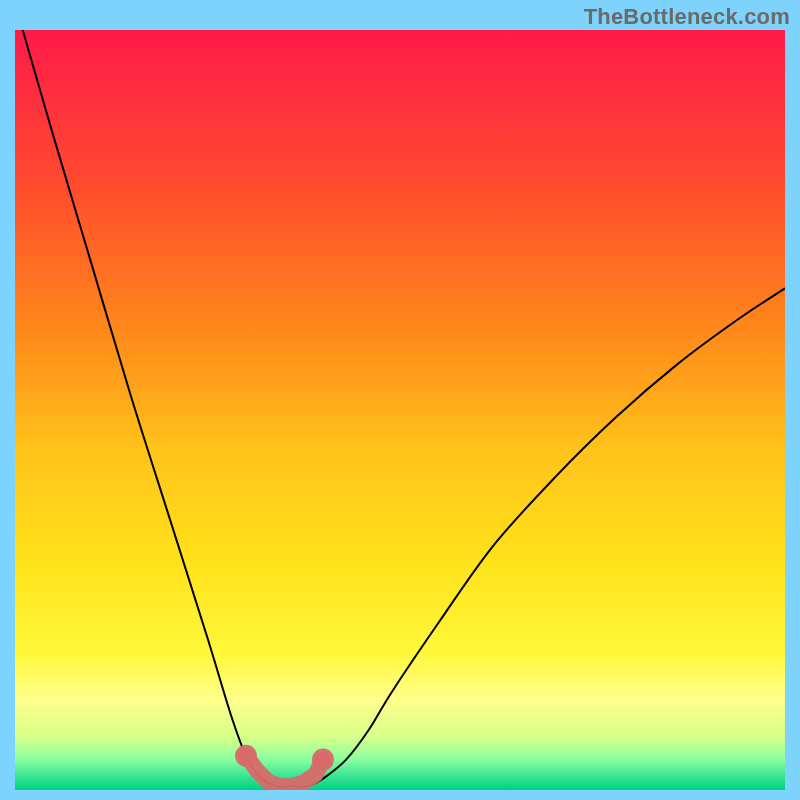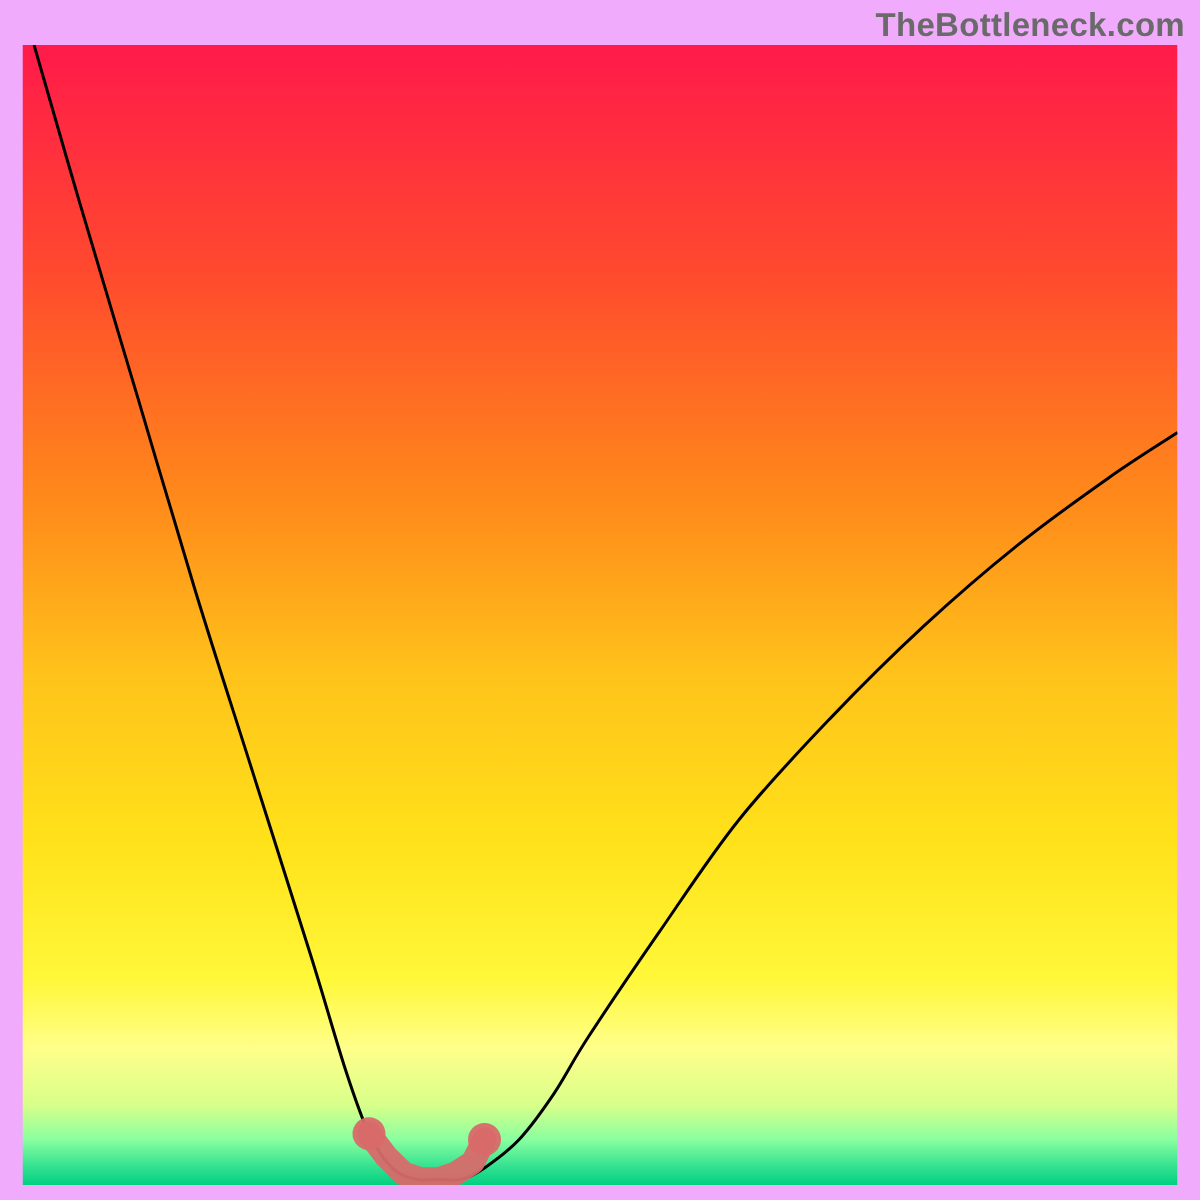--- a/index.html
+++ b/index.html
@@ -8,21 +8,21 @@
     width: 800px;
     height: 800px;
     background: #000;
     overflow: hidden;
     font-family: Arial, Helvetica, sans-serif;
   }
   .frame {
     position: relative;
     width: 800px;
     height: 800px;
-    background: #f0abfc;
+    background: #7dd3fc;
   }
   .watermark {
     position: absolute;
     top: 4px;
     right: 10px;
     color: #6a6a6a;
     font-size: 22px;
     font-weight: 600;
     letter-spacing: 0.2px;
     z-index: 10;

